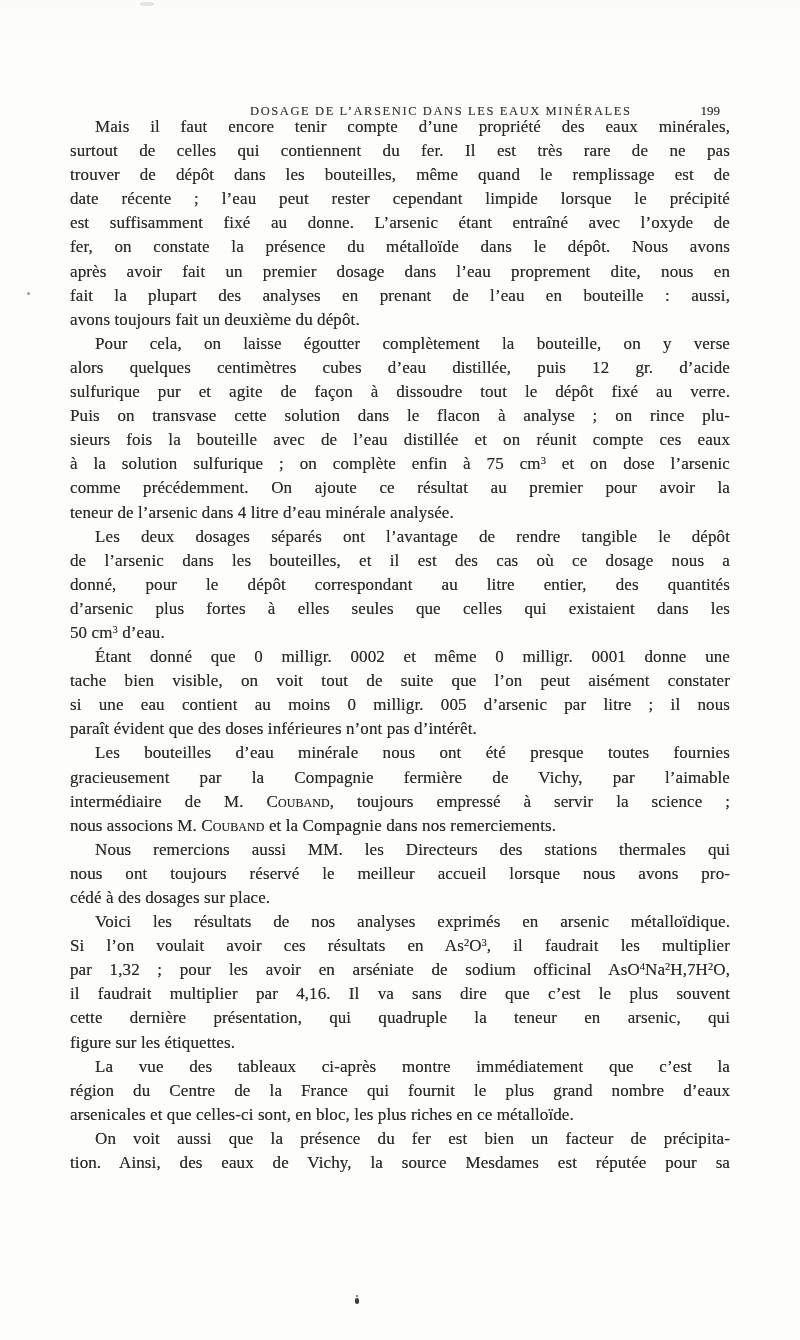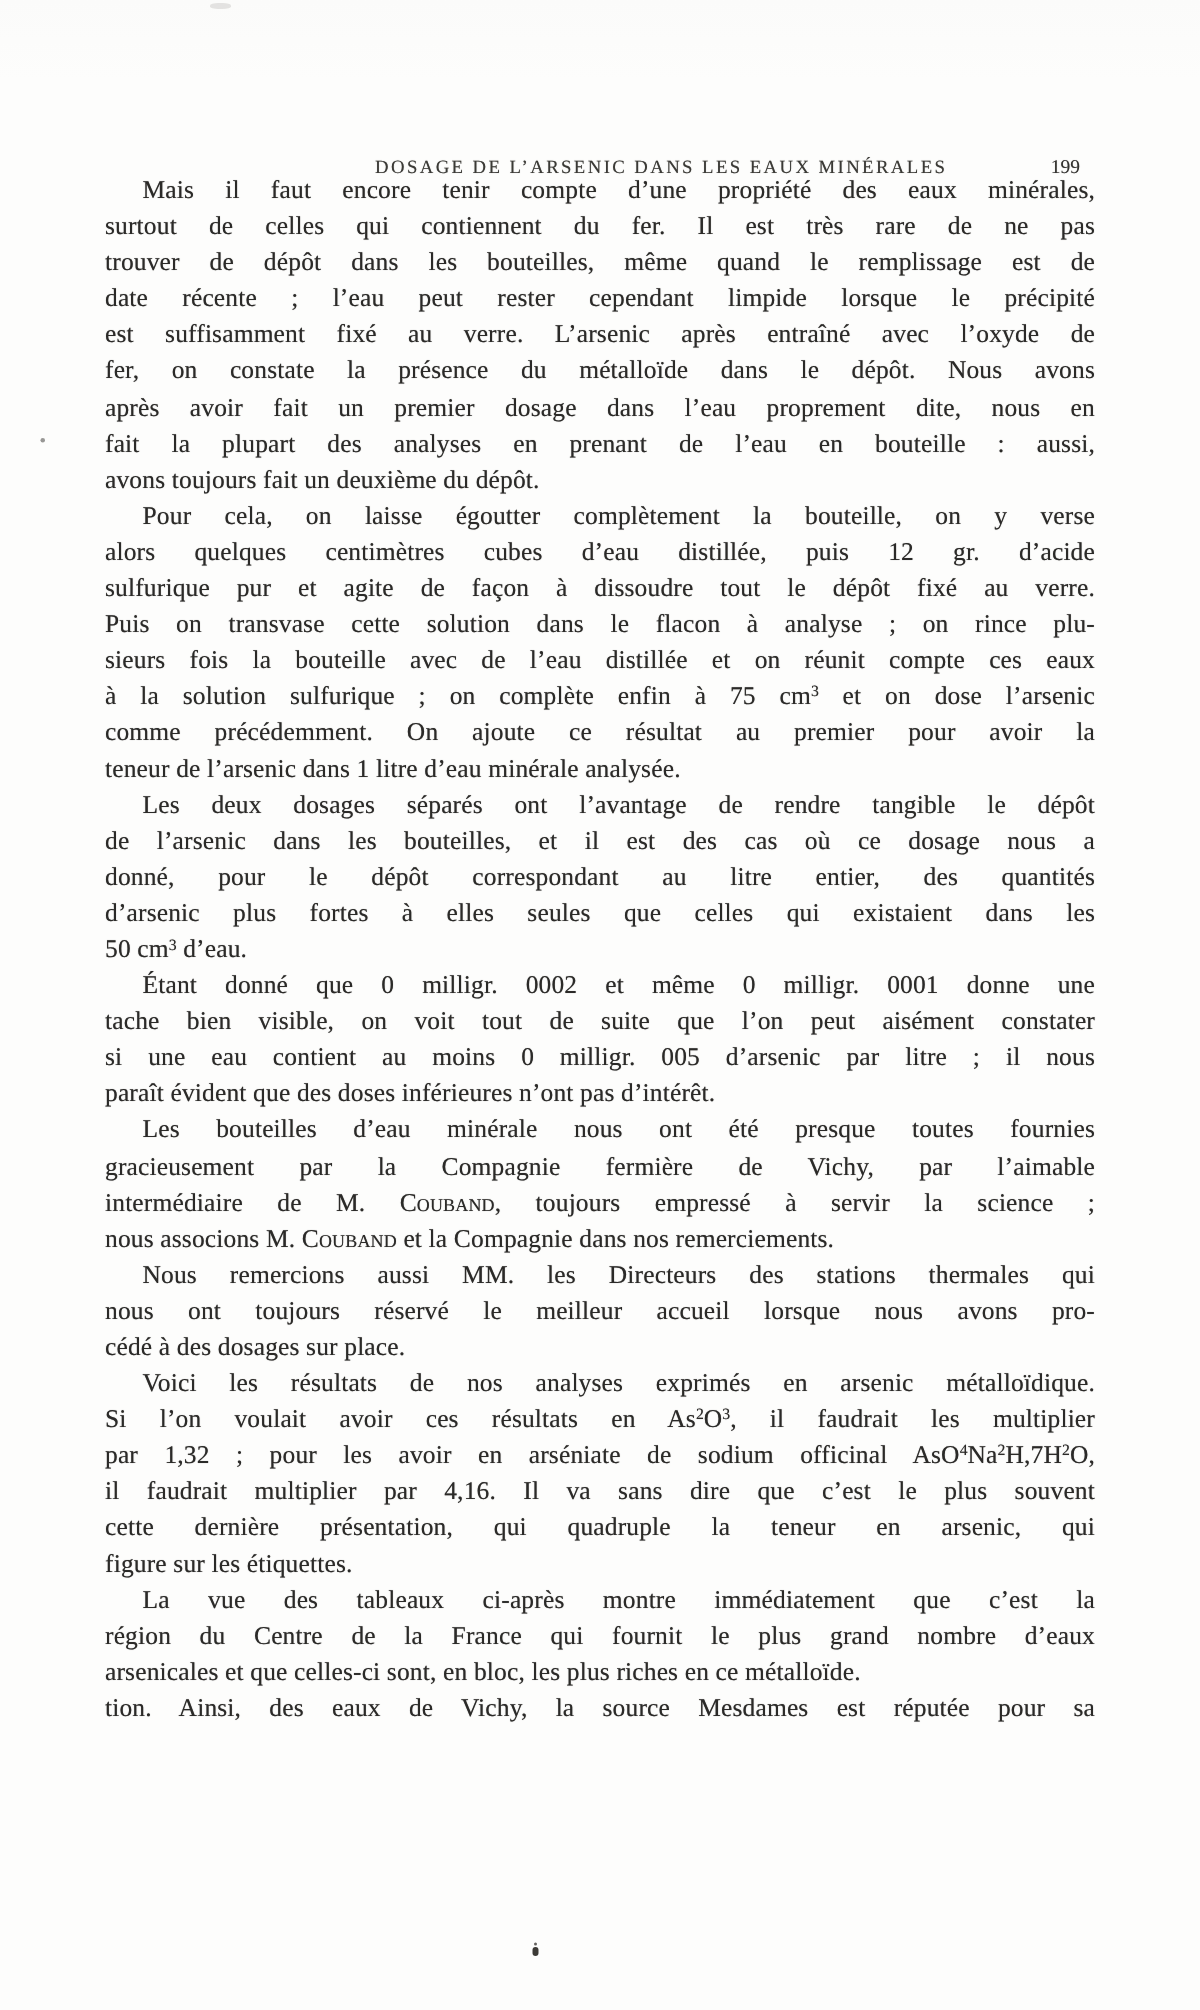--- a/index.html
+++ b/index.html
@@ -98,35 +98,35 @@
     <span class="running-title">DOSAGE DE L’ARSENIC DANS LES EAUX MINÉRALES</span>
     <span class="page-number">199</span>
   </div>
   <div class="ink-speck speck-1"></div>
   <div class="page-body">
       <div class="para">
         <div class="line first">Mais il faut encore tenir compte d’une propriété des eaux minérales,</div>
         <div class="line">surtout de celles qui contiennent du fer. Il est très rare de ne pas</div>
         <div class="line">trouver de dépôt dans les bouteilles, même quand le remplissage est de</div>
         <div class="line">date récente ; l’eau peut rester cependant limpide lorsque le précipité</div>
-        <div class="line">est suffisamment fixé au verre. L’arsenic après entraîné avec l’oxyde de</div>
+        <div class="line">est suffisamment fixé au donne. L’arsenic étant entraîné avec l’oxyde de</div>
         <div class="line">fer, on constate la présence du métalloïde dans le dépôt. Nous avons</div>
         <div class="line">après avoir fait un premier dosage dans l’eau proprement dite, nous en</div>
         <div class="line">fait la plupart des analyses en prenant de l’eau en bouteille : aussi,</div>
         <div class="line end">avons toujours fait un deuxième du dépôt.</div>
       </div>
       <div class="para">
         <div class="line first">Pour cela, on laisse égoutter complètement la bouteille, on y verse</div>
         <div class="line">alors quelques centimètres cubes d’eau distillée, puis 12 gr. d’acide</div>
         <div class="line">sulfurique pur et agite de façon à dissoudre tout le dépôt fixé au verre.</div>
         <div class="line">Puis on transvase cette solution dans le flacon à analyse ; on rince plu-</div>
         <div class="line">sieurs fois la bouteille avec de l’eau distillée et on réunit compte ces eaux</div>
         <div class="line">à la solution sulfurique ; on complète enfin à 75 cm<span class="sup">3</span> et on dose l’arsenic</div>
         <div class="line">comme précédemment. On ajoute ce résultat au premier pour avoir la</div>
-        <div class="line end">teneur de l’arsenic dans 1 litre d’eau minérale analysée.</div>
+        <div class="line end">teneur de l’arsenic dans 4 litre d’eau minérale analysée.</div>
       </div>
       <div class="para">
         <div class="line first">Les deux dosages séparés ont l’avantage de rendre tangible le dépôt</div>
         <div class="line">de l’arsenic dans les bouteilles, et il est des cas où ce dosage nous a</div>
         <div class="line">donné, pour le dépôt correspondant au litre entier, des quantités</div>
         <div class="line">d’arsenic plus fortes à elles seules que celles qui existaient dans les</div>
         <div class="line end">50 cm<span class="sup">3</span> d’eau.</div>
       </div>
       <div class="para">
         <div class="line first">Étant donné que 0 milligr. 0002 et même 0 milligr. 0001 donne une</div>
@@ -152,17 +152,18 @@
         <div class="line">il faudrait multiplier par 4,16. Il va sans dire que c’est le plus souvent</div>
         <div class="line">cette dernière présentation, qui quadruple la teneur en arsenic, qui</div>
         <div class="line end">figure sur les étiquettes.</div>
       </div>
       <div class="para">
         <div class="line first">La vue des tableaux ci-après montre immédiatement que c’est la</div>
         <div class="line">région du Centre de la France qui fournit le plus grand nombre d’eaux</div>
         <div class="line end">arsenicales et que celles-ci sont, en bloc, les plus riches en ce métalloïde.</div>
       </div>
       <div class="para">
+        <div class="line first">On voit aussi que la présence du fer est bien un facteur de précipita-</div>
         <div class="line">tion. Ainsi, des eaux de Vichy, la source Mesdames est réputée pour sa</div>
       </div>
     </div>
   <div class="ink-speck speck-2"></div>
 </div>
 
 </body></html>

